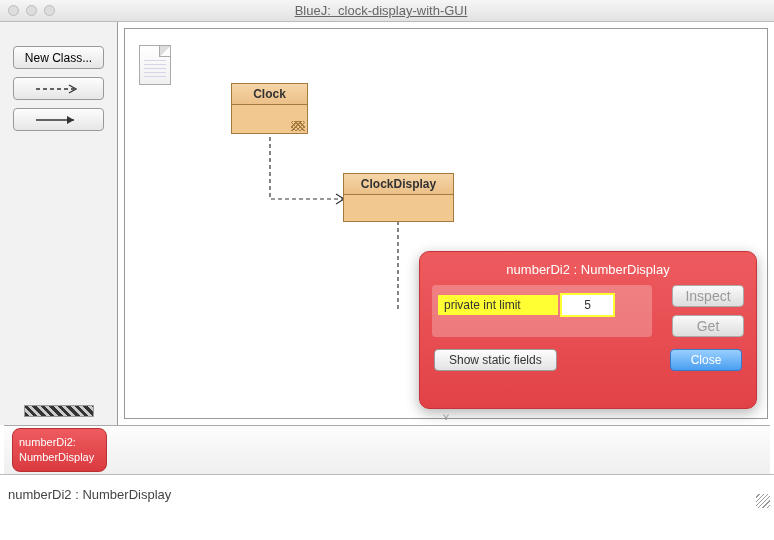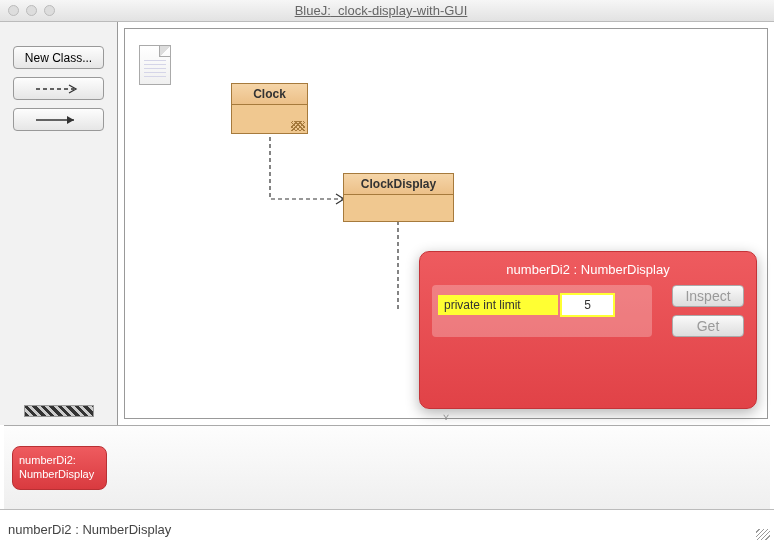--- a/index.html
+++ b/index.html
@@ -43,21 +43,21 @@
   .fieldrow.hl .fval { border: 2px solid #ffff33; }
   .flabel { background: #fff; color: #333; padding: 3px 6px; font-size: 12px; width: 120px; }
   .fval { background: #fff; color: #333; padding: 3px 0; width: 55px; margin-left: 2px; text-align: center; font-size: 12px; border: 1px solid transparent; }
   .insp-side { display: flex; flex-direction: column; gap: 8px; }
   .insp-side .btn { width: 72px; height: 22px; background: linear-gradient(#fafafa,#ddd); border: 1px solid #aaa; border-radius: 4px; color: #9a9a9a; font-size: 14px; display: flex; align-items: center; justify-content: center; cursor: pointer; }
   .insp-footer { display: flex; justify-content: space-between; padding: 12px 14px 0; }
   .footer-btn { height: 22px; padding: 0 14px; border-radius: 4px; font-size: 12px; display: flex; align-items: center; justify-content: center; cursor: pointer; }
   .show-static { background: linear-gradient(#fdfdfd,#e3e3e3); border: 1px solid #999; color: #333; }
   .close-btn { background: linear-gradient(#99cfff,#4a9ef0); border: 1px solid #3878c8; color: #fff; width: 72px; }
   
-  .objbar { height: 84px; background: linear-gradient(#fdfdfd,#efefef); border-top: 1px solid #aaa; margin: 0 4px; position: relative; display: flex; align-items: center; padding-left: 8px; }
+  .objbar { height: 49px; background: linear-gradient(#fdfdfd,#efefef); border-top: 1px solid #aaa; margin: 0 4px; position: relative; display: flex; align-items: center; padding-left: 8px; }
   .objchip { width: 95px; height: 44px; background: linear-gradient(#ee5b5f,#d93a3f); border: 1px solid #b83034; border-radius: 8px; color: #fff; font-size: 11px; padding: 6px 6px; line-height: 1.35; cursor: pointer; overflow: hidden; }
   
   .statusbar { height: 38px; border-top: 1px solid #bbb; padding: 12px 8px 0; color: #444; font-size: 13px; position: relative; }
   .resize-grip { position: absolute; right: 4px; bottom: 4px; width: 14px; height: 14px; background: repeating-linear-gradient(135deg,transparent 0,transparent 2px,#999 2px,#999 3px); }
   
   svg.conn { position: absolute; left: 0; top: 0; width: 100%; height: 100%; pointer-events: none; }
 </style>
 </head>
 <body>
 
@@ -118,20 +118,24 @@
           <div class="fieldrow hl">
             <div class="flabel">private int limit</div>
             <div class="fval">5</div>
           </div>
         </div>
         <div class="insp-side">
           <div class="btn">Inspect</div>
           <div class="btn">Get</div>
         </div>
       </div>
+      <div class="insp-footer">
+        <div class="footer-btn show-static">Show static fields</div>
+        <div class="footer-btn close-btn">Close</div>
+      </div>
     </div>
 
     <div class="resize-notch">⋎</div>
   </div>
 </div>
 
 <div class="objbar">
   <div class="objchip">
     <div>numberDi2:</div>
     <div>NumberDisplay</div>

